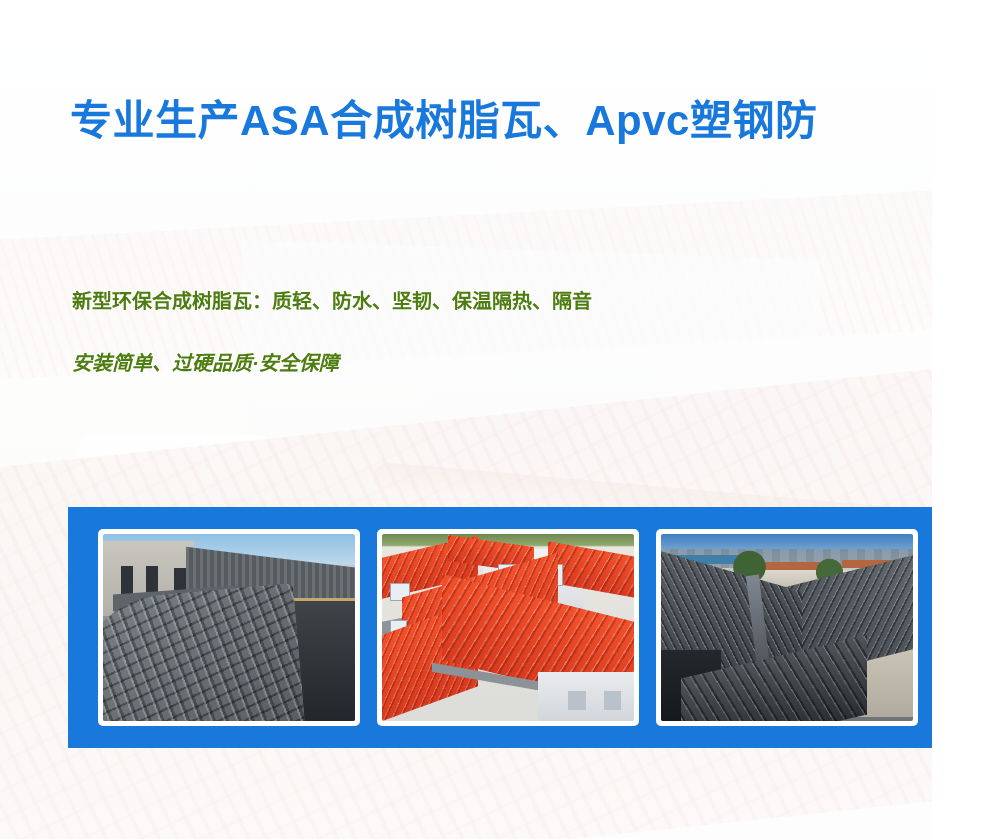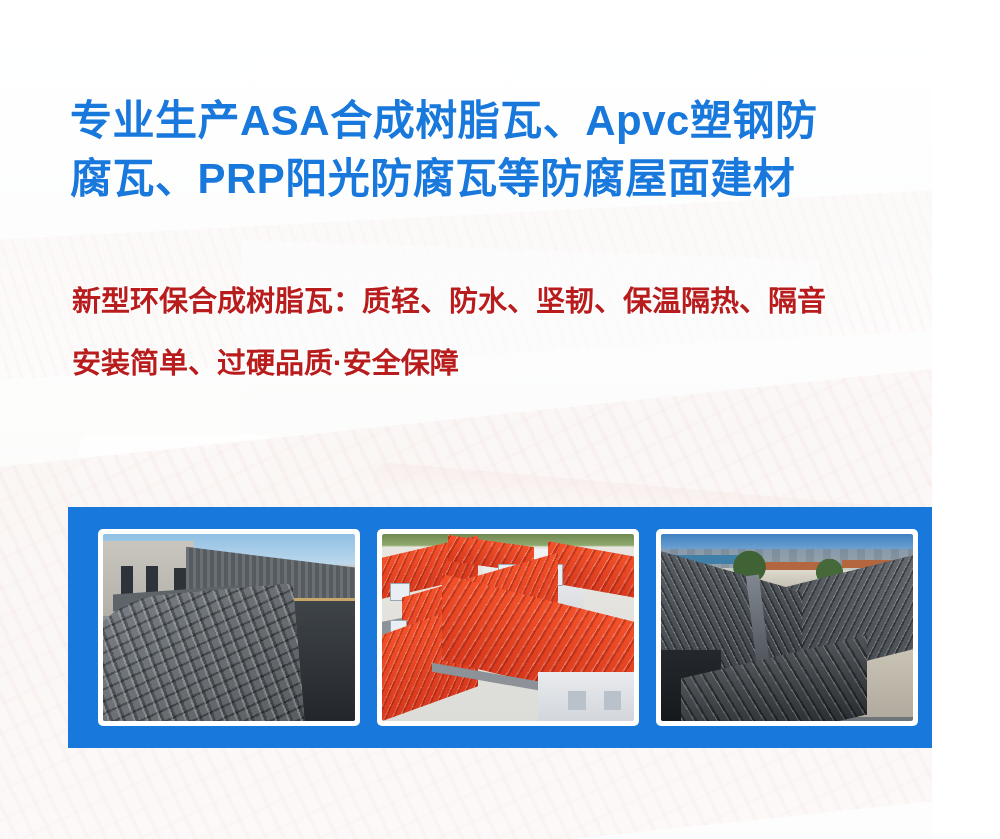--- a/index.html
+++ b/index.html
@@ -124,32 +124,32 @@
        0 1px 0 rgba(255,255,255,0.85),
        0 -1px 0 rgba(255,255,255,0.85);
   }
   .headline .hl-line { display: block; white-space: nowrap; }
 
   .subhead {
     position: absolute;
     left: 72px;
     top: 272px;
     width: 890px;
-    font-size: 29px;
+    font-size: 20px;
     font-weight: bold;
     line-height: 58px;
-    color: #b91c1c;
+    color: #4d7c0f;
     text-shadow:
        1px 1px 0 rgba(255,255,255,0.9),
       -1px -1px 0 rgba(255,255,255,0.9),
        1px -1px 0 rgba(255,255,255,0.9),
       -1px 1px 0 rgba(255,255,255,0.9);
   }
   .subhead .sub-line { display: block; white-space: nowrap; }
-  .subhead .sub-line.spaced { margin-top: 4px; }
+  .subhead .sub-line.spaced { margin-top: 4px; font-style: italic; }
 
   
   .gallery {
     position: absolute;
     left: 68px;
     top: 507px;
     width: 880px;
     height: 241px;
     background: #1878dc;
     z-index: 6;
@@ -350,21 +350,20 @@
     <div class="bg-dormer"></div>
     <div class="bg-roof-near"></div>
     <div class="bg-roof-ridge"></div>
     <div class="bg-wash"></div>
   </div>
 
   <div class="content">
 
     <div class="headline">
       <span class="hl-line">专业生产ASA合成树脂瓦、Apvc塑钢防</span>
-      <span class="hl-line">腐瓦、PRP阳光防腐瓦等防腐屋面建材</span>
     </div>
 
     <div class="subhead">
       <span class="sub-line">新型环保合成树脂瓦：质轻、防水、坚韧、保温隔热、隔音</span>
       <span class="sub-line spaced">安装简单、过硬品质·安全保障</span>
     </div>
 
   </div>
 
   <div class="gallery">

